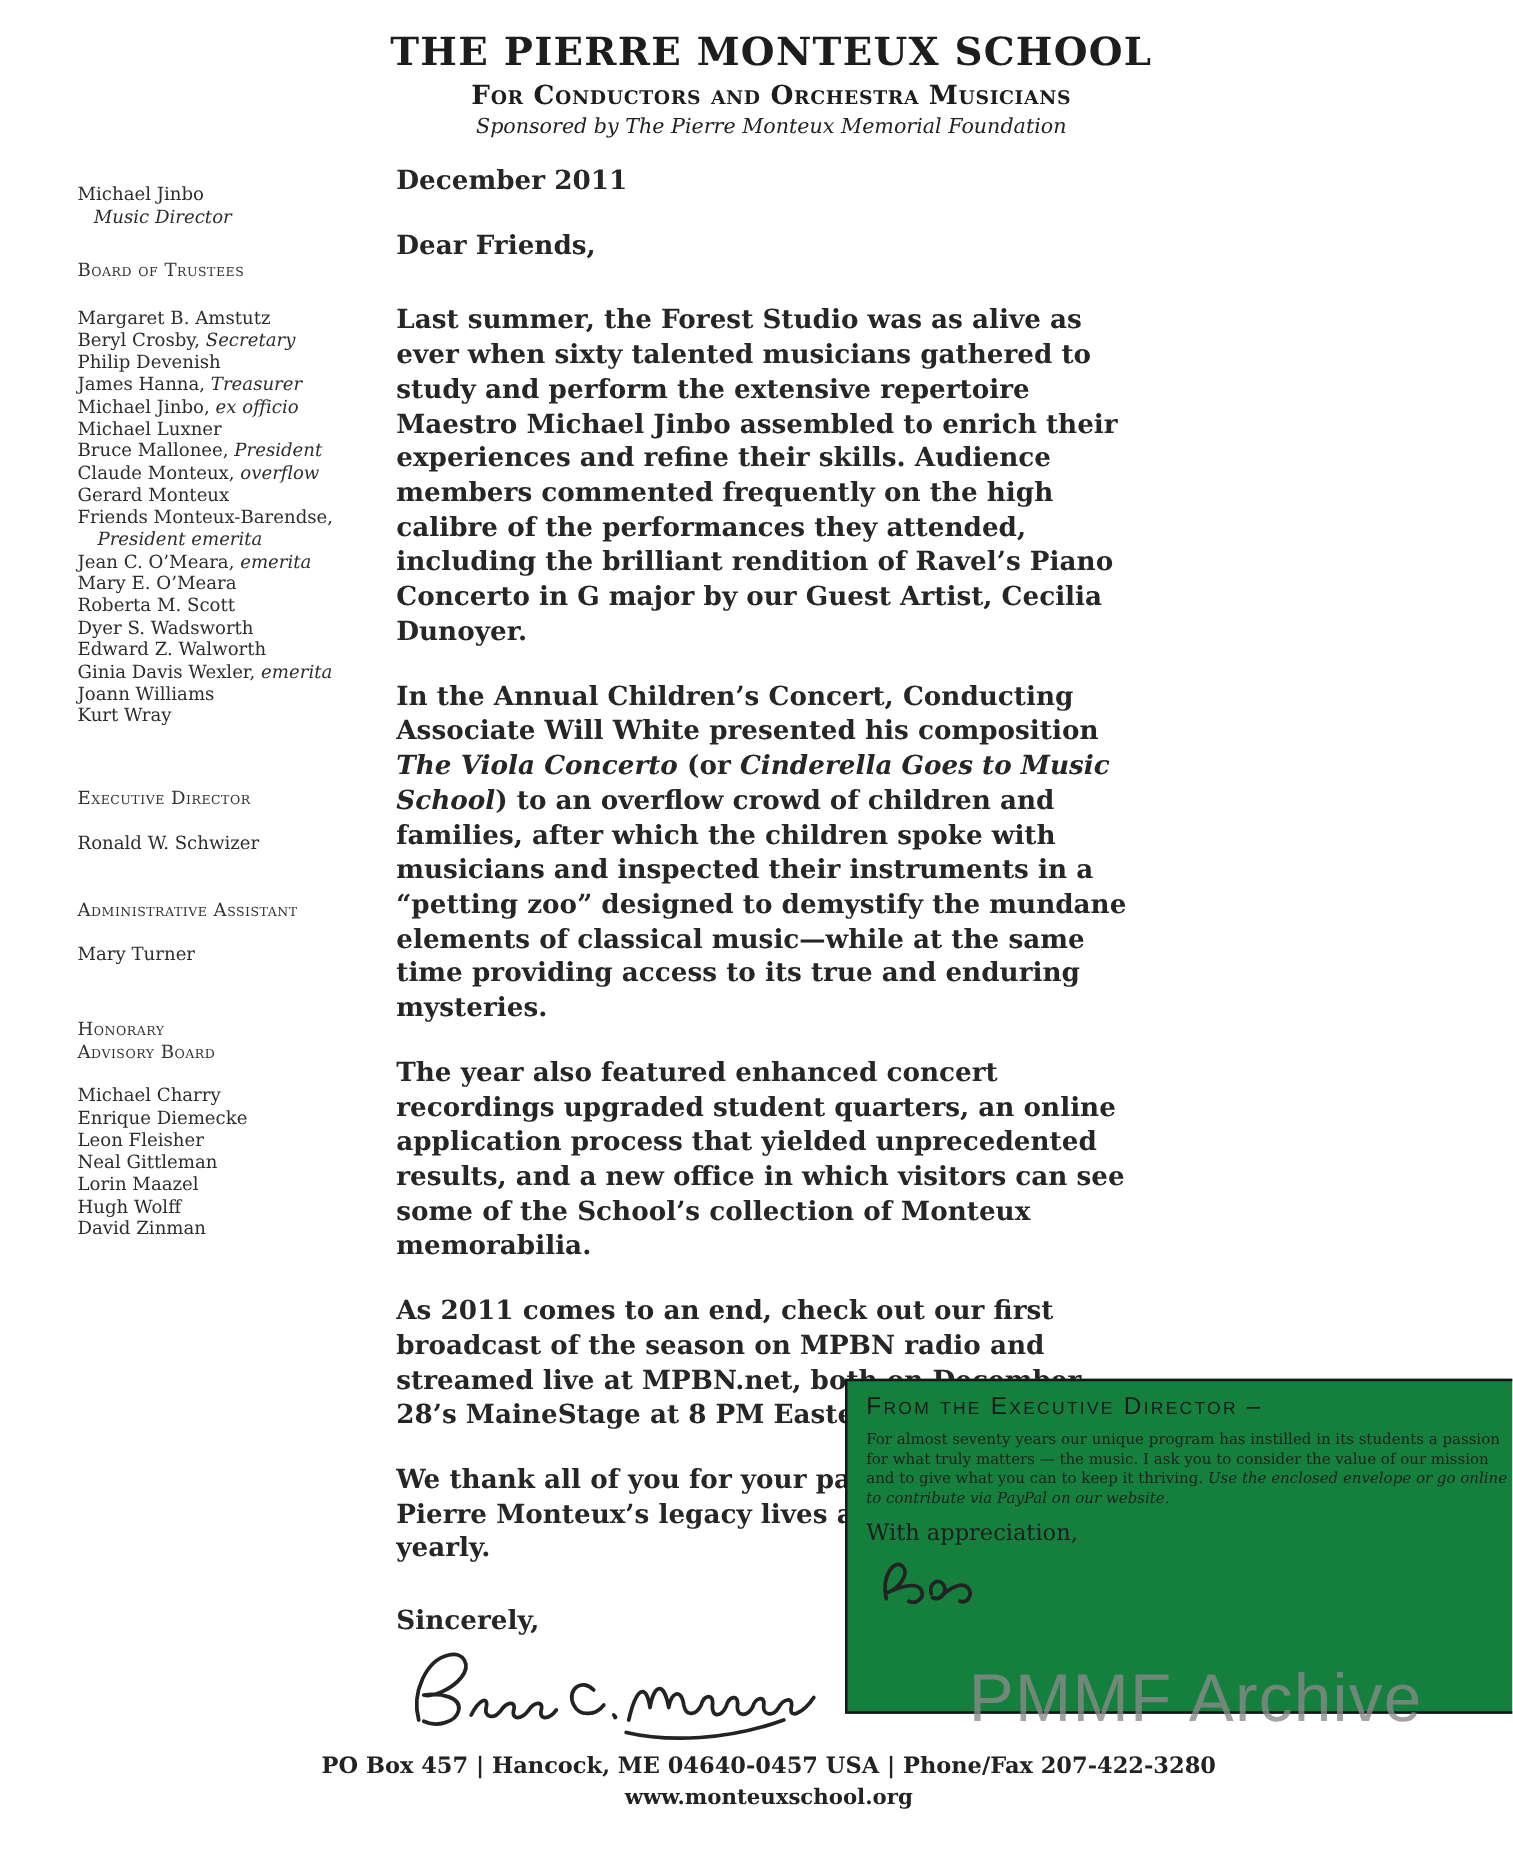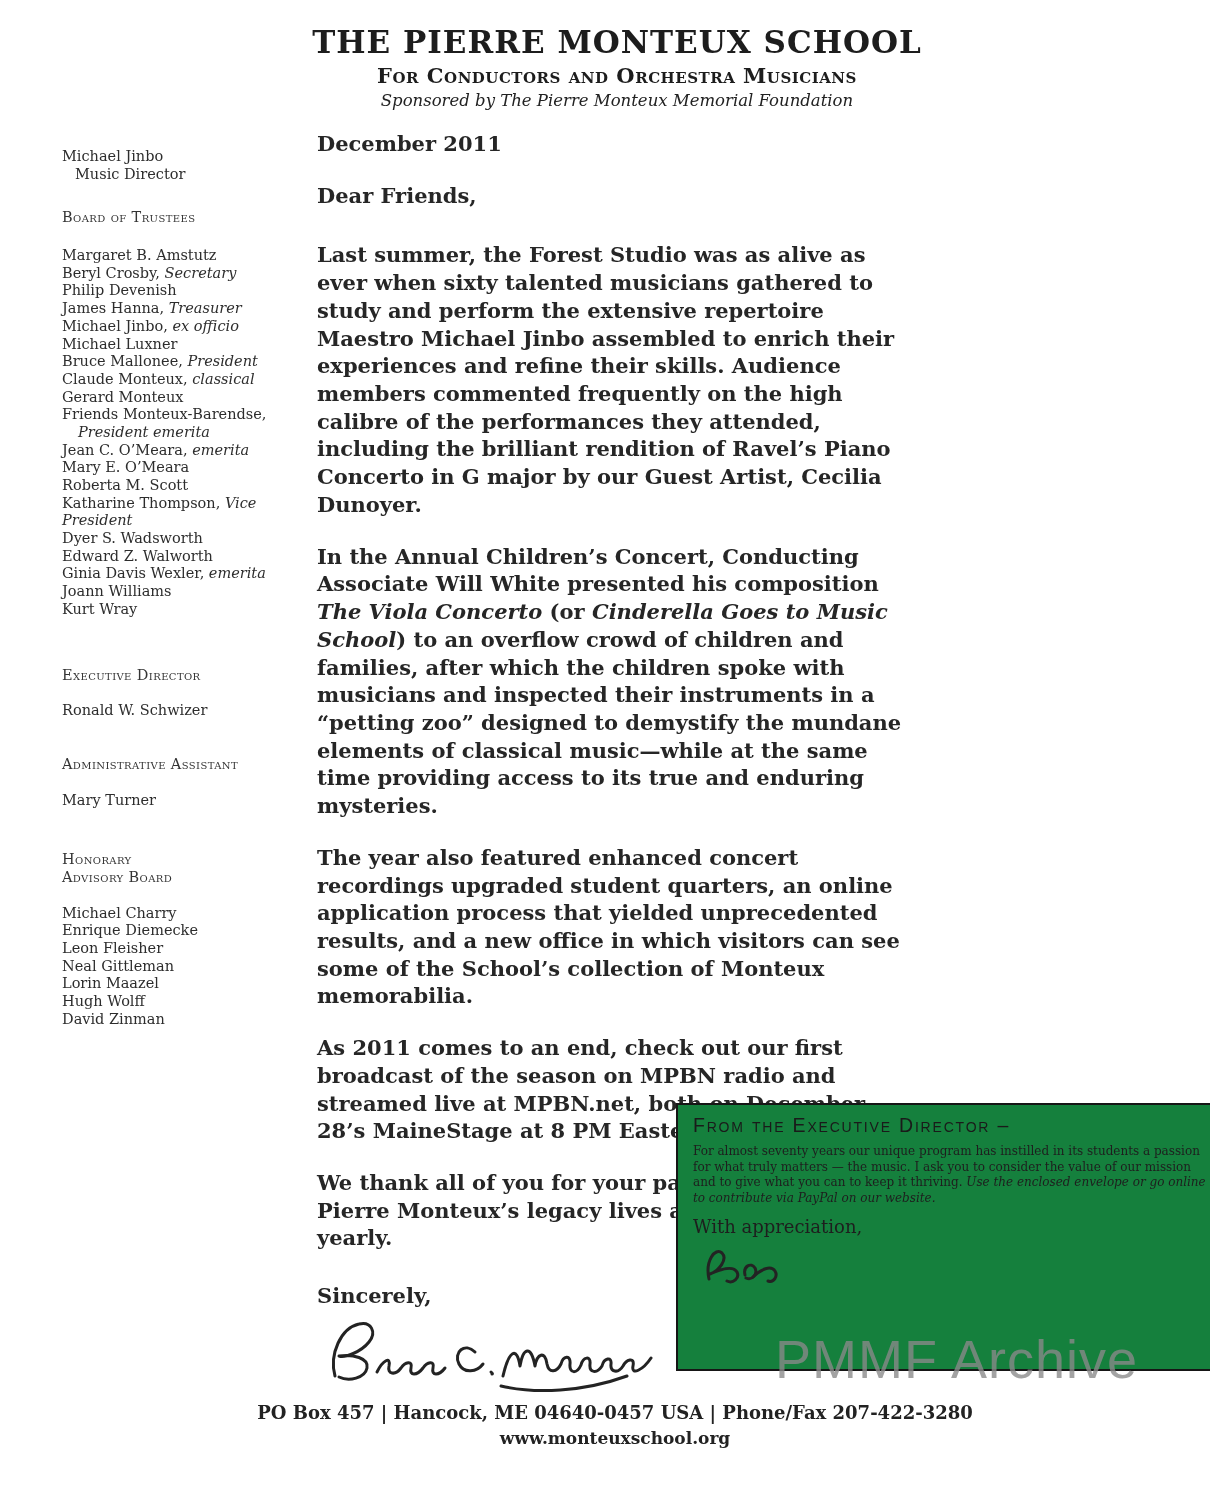--- a/index.html
+++ b/index.html
@@ -13,21 +13,21 @@
 
   
   .header { position:absolute; top:24px; left:12px; width:100%; text-align:center; }
   .h-title { font-size:31px; font-weight:600; letter-spacing:1px; color:#1d1d1d; }
   .h-sub { font-size:21px; font-weight:600; font-variant:small-caps; letter-spacing:0.5px; margin-top:3px; color:#1d1d1d; }
   .h-sponsor { font-size:16.5px; font-style:italic; margin-top:3px; color:#222; }
 
   
   .sidebar { position:absolute; left:62px; top:148px; width:252px; font-size:14.5px; line-height:1.22; color:#2d2d2d; }
   .sb-heading { font-variant:small-caps; letter-spacing:0.4px; color:#343434; }
-  .it { }
+  .it { font-style:italic; }
   .ind { padding-left:13px; }
   .gap-a { margin-top:26px; }
   .gap-b { margin-top:20px; }
   .gap-c { margin-top:48px; }
   .gap-d { margin-top:18px; }
   .gap-e { margin-top:36px; }
   .gap-f { margin-top:42px; }
   .trustee .role { font-style:italic; }
   .trustee.break-role .role { display:block; padding-left:16px; }
 
@@ -80,27 +80,26 @@
     <div class="sb-heading gap-a">Board of Trustees</div>
 
     <div class="gap-b">
       <div class="trustee"><span>Margaret B. Amstutz</span> <span class="role"></span></div>
       <div class="trustee"><span>Beryl Crosby,</span> <span class="role">Secretary</span></div>
       <div class="trustee"><span>Philip Devenish</span> <span class="role"></span></div>
       <div class="trustee"><span>James Hanna,</span> <span class="role">Treasurer</span></div>
       <div class="trustee"><span>Michael Jinbo,</span> <span class="role">ex officio</span></div>
       <div class="trustee"><span>Michael Luxner</span> <span class="role"></span></div>
       <div class="trustee"><span>Bruce Mallonee,</span> <span class="role">President</span></div>
-      <div class="trustee"><span>Claude Monteux,</span> <span class="role">classical</span></div>
+      <div class="trustee"><span>Claude Monteux,</span> <span class="role">overflow</span></div>
       <div class="trustee"><span>Gerard Monteux</span> <span class="role"></span></div>
       <div class="trustee break-role"><span>Friends Monteux-Barendse,</span> <span class="role">President emerita</span></div>
       <div class="trustee"><span>Jean C. O’Meara,</span> <span class="role">emerita</span></div>
       <div class="trustee"><span>Mary E. O’Meara</span> <span class="role"></span></div>
       <div class="trustee"><span>Roberta M. Scott</span> <span class="role"></span></div>
-      <div class="trustee"><span>Katharine Thompson,</span> <span class="role">Vice President</span></div>
       <div class="trustee"><span>Dyer S. Wadsworth</span> <span class="role"></span></div>
       <div class="trustee"><span>Edward Z. Walworth</span> <span class="role"></span></div>
       <div class="trustee"><span>Ginia Davis Wexler,</span> <span class="role">emerita</span></div>
       <div class="trustee"><span>Joann Williams</span> <span class="role"></span></div>
       <div class="trustee"><span>Kurt Wray</span> <span class="role"></span></div>
     </div>
 
     <div class="sb-heading gap-c">Executive Director</div>
     <div class="gap-d">Ronald W. Schwizer</div>
 

